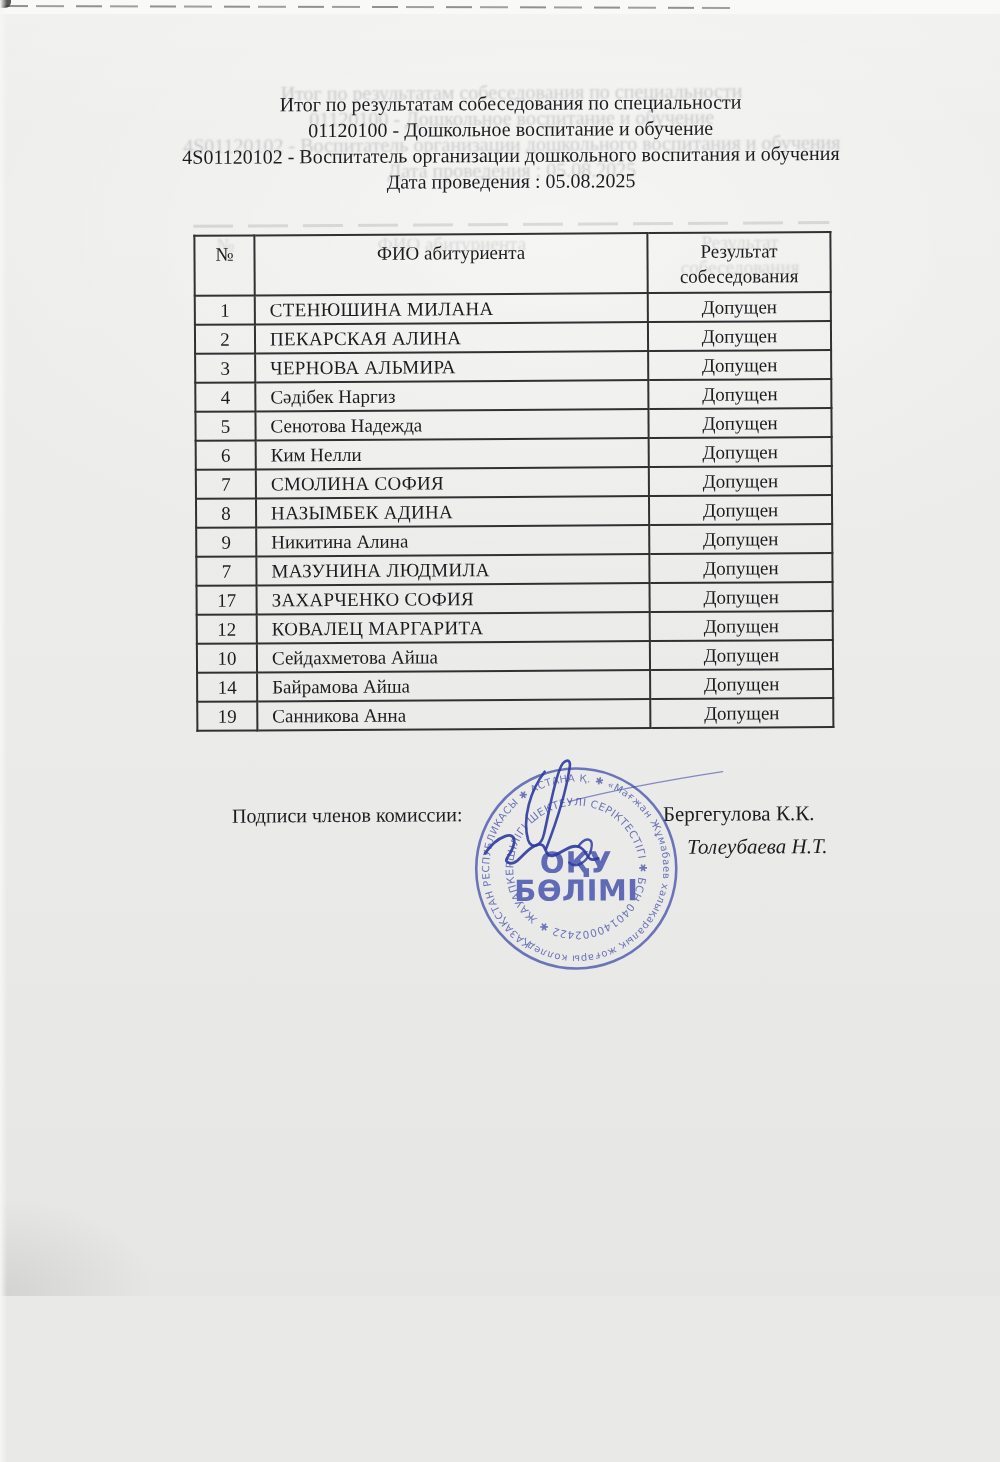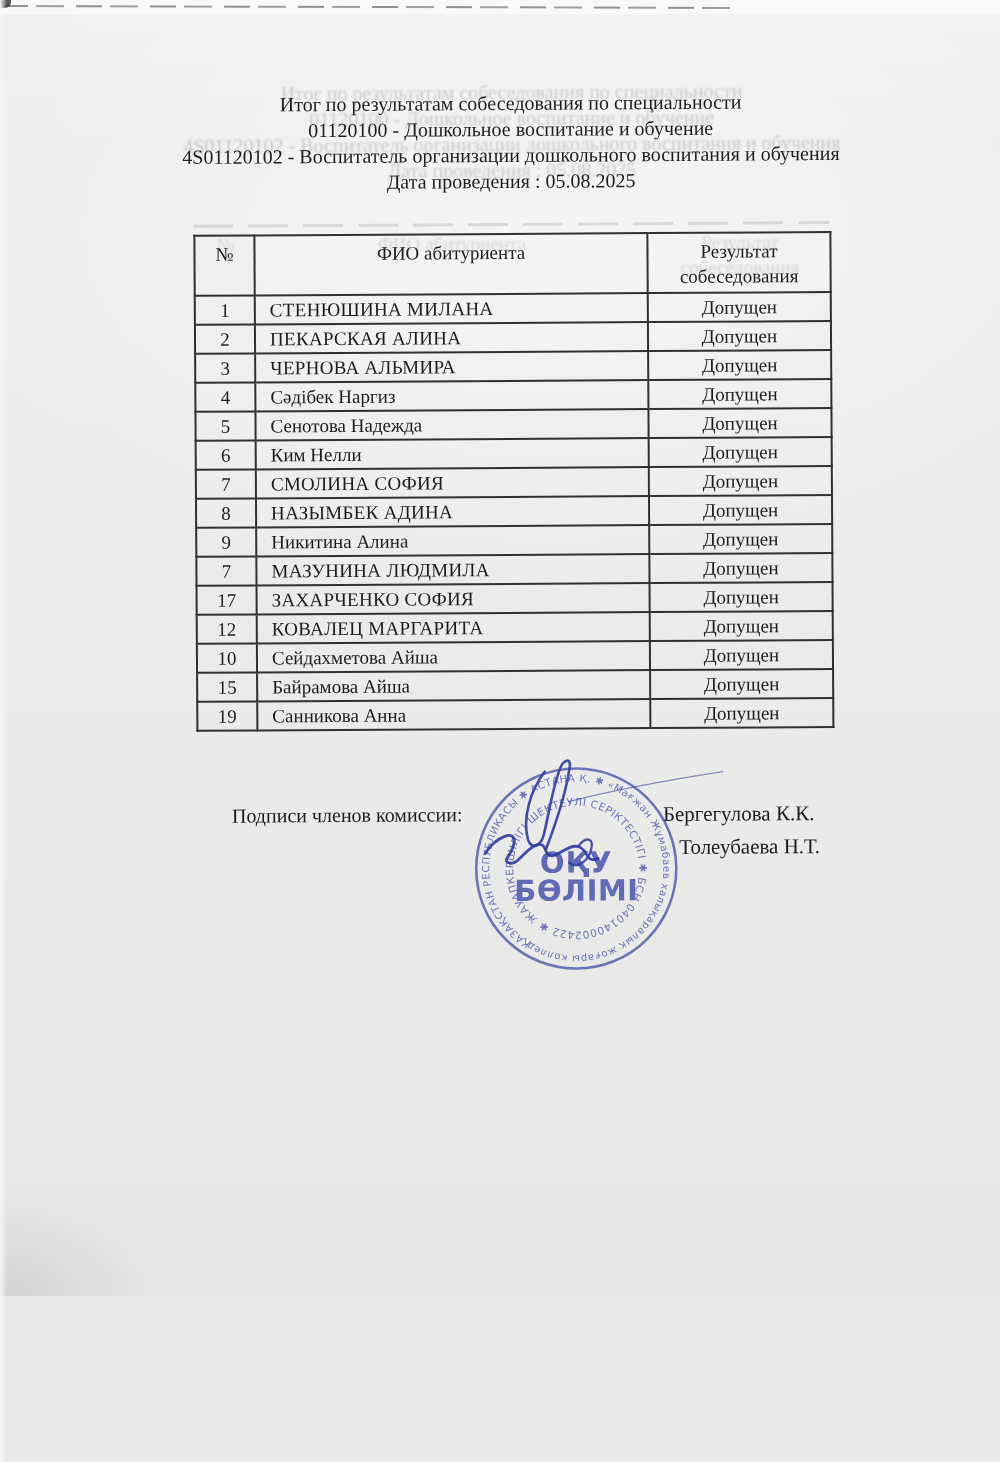--- a/index.html
+++ b/index.html
@@ -56,21 +56,21 @@
   td.cell-name.caps{letter-spacing:.3px;}
   td.cell-res{text-align:center;font-size:18.5px;}
   .table-ghost{
     position:absolute;left:195px;top:223px;width:636px;height:3px;opacity:.14;
     background:repeating-linear-gradient(90deg,#333 0 40px,transparent 40px 55px);
   }
 
   
   .sig-label{position:absolute;left:230px;top:803px;font-size:20px;color:#1d1d21;}
   .sig-names{position:absolute;left:661px;top:799px;font-size:21px;line-height:33px;color:#1d1d21;z-index:5;}
-  .sig-names .name2{margin-left:16px;}
+  .sig-names .name2{margin-left:24px;font-style:italic;}
 
   .stamp-wrap{position:absolute;left:468px;top:763px;width:212px;height:212px;z-index:3;}
   .ink-wrap{position:absolute;left:455px;top:752px;width:290px;height:140px;z-index:6;}
 
   .stamp-text{font-family:"DejaVu Sans","Liberation Sans",sans-serif;}
 </style>
 </head>
 <body>
 
 <div class="page">
@@ -164,21 +164,21 @@
             <td class="cell-num">12</td>
             <td class="cell-name caps">КОВАЛЕЦ МАРГАРИТА</td>
             <td class="cell-res">Допущен</td>
           </tr>
           <tr>
             <td class="cell-num">10</td>
             <td class="cell-name">Сейдахметова Айша</td>
             <td class="cell-res">Допущен</td>
           </tr>
           <tr>
-            <td class="cell-num">15</td>
+            <td class="cell-num">14</td>
             <td class="cell-name">Байрамова Айша</td>
             <td class="cell-res">Допущен</td>
           </tr>
           <tr>
             <td class="cell-num">19</td>
             <td class="cell-name">Санникова Анна</td>
             <td class="cell-res">Допущен</td>
           </tr>
         </tbody>
     </table>

